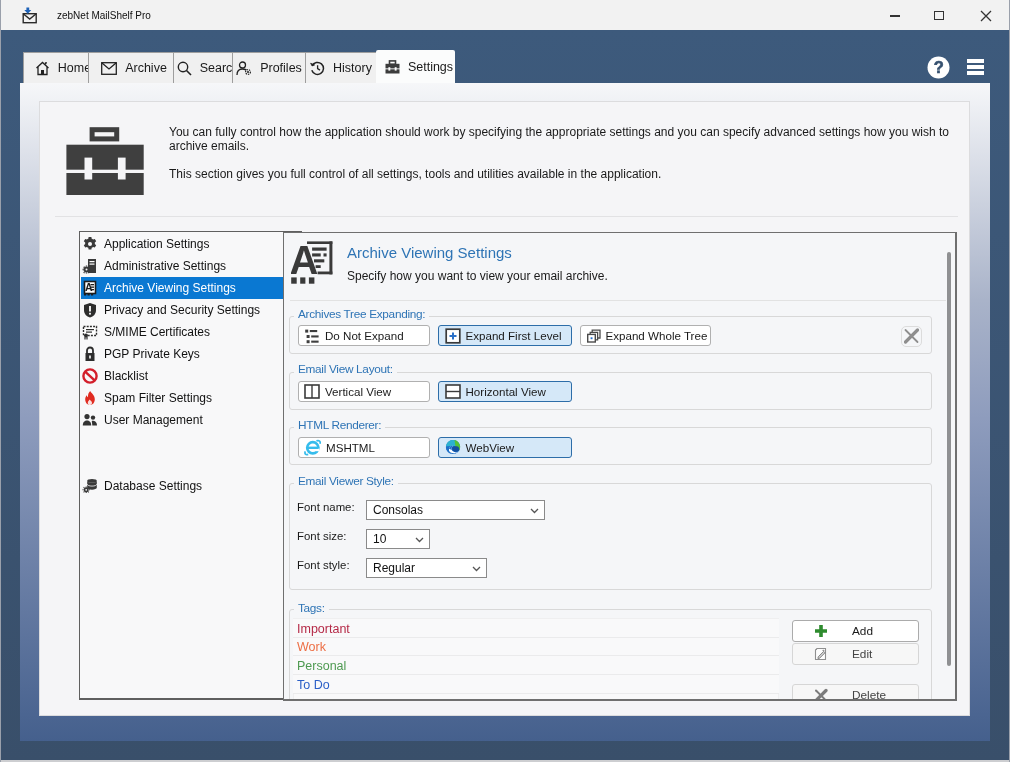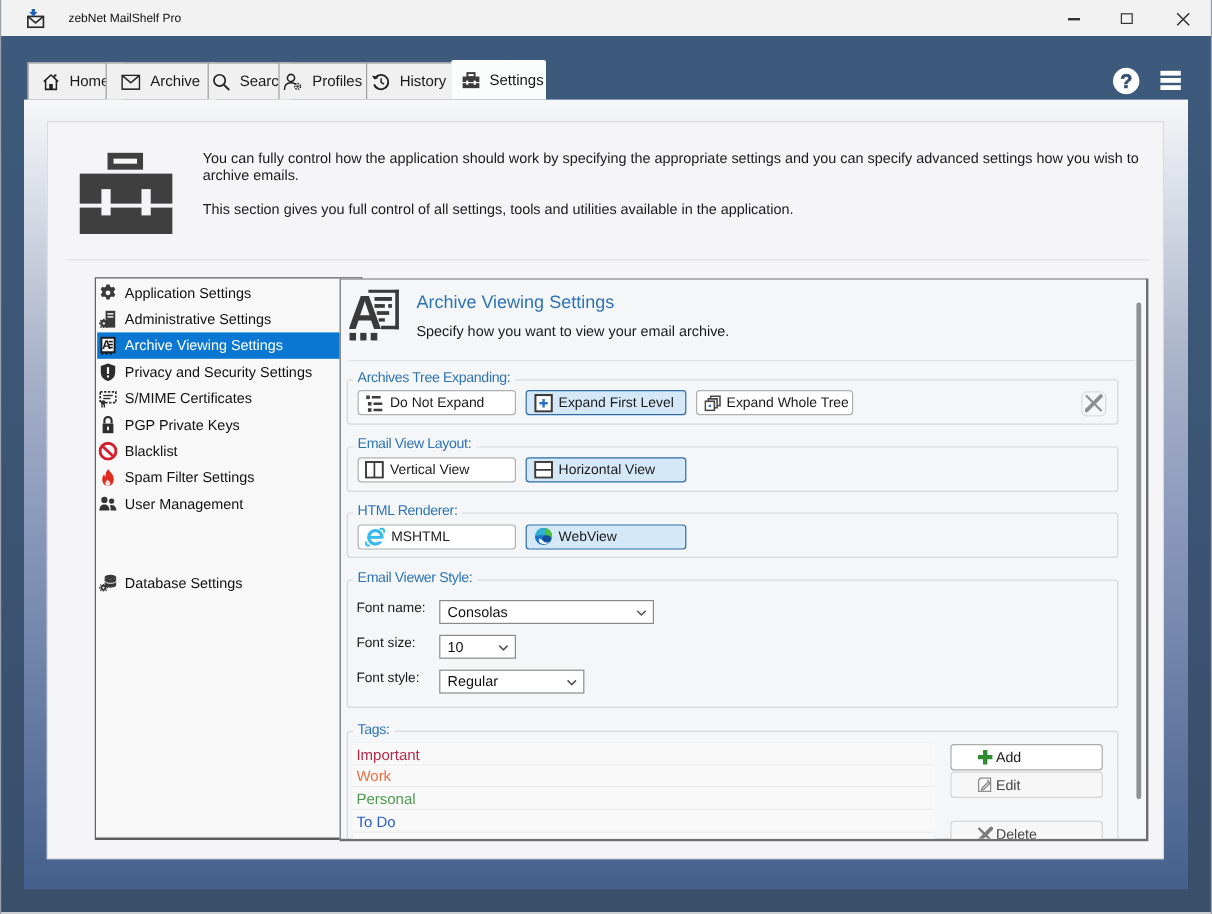--- a/index.html
+++ b/index.html
@@ -60,21 +60,21 @@
 
   .flabel { position:absolute; font-size:11.4px; color:#1a1a1a; }
   .dd { position:absolute; height:20px; background:#fff; border:1px solid #8a8a8a;
         font-size:12px; color:#111; display:flex; align-items:center; padding-left:6px; }
   .dd .chev { position:absolute; right:5px; top:7px; }
 
   .tagrow { position:absolute; left:9px; width:486px; height:18.7px; font-size:12.5px;
             display:block; padding:2.9px 0 0 4px; border-bottom:1px solid #ebebec; background:#f9f9fa; }
   .tbtn { position:absolute; left:508px; width:127px; height:22px; background:#fff;
           border:1px solid #ababab; border-radius:3px; display:flex; align-items:center;
-          justify-content:flex-start; padding-left:21px; gap:2px; font-size:11.8px; color:#1a1a1a; }
+          justify-content:flex-start; padding-left:21px; gap:24px; font-size:11.8px; color:#1a1a1a; }
 </style>
 </head>
 <body>
 
 <div id="titlebar" class="abs">
   <svg class="abs" style="left:22px;top:6.5px" width="16" height="17" viewBox="0 0 16 17">
     <rect x="1.2" y="6.7" width="13" height="9" fill="none" stroke="#2b2b2b" stroke-width="1.4"></rect>
     <path d="M1.2 6.7 L7.7 12 L14.2 6.7" fill="none" stroke="#2b2b2b" stroke-width="1.4"></path>
     <path d="M4.4 0.5 L7.2 0.5 L7.2 3 L9.3 3 L5.8 6.7 L2.3 3 L4.4 3 Z" fill="#1e62b8"></path>
   </svg>

